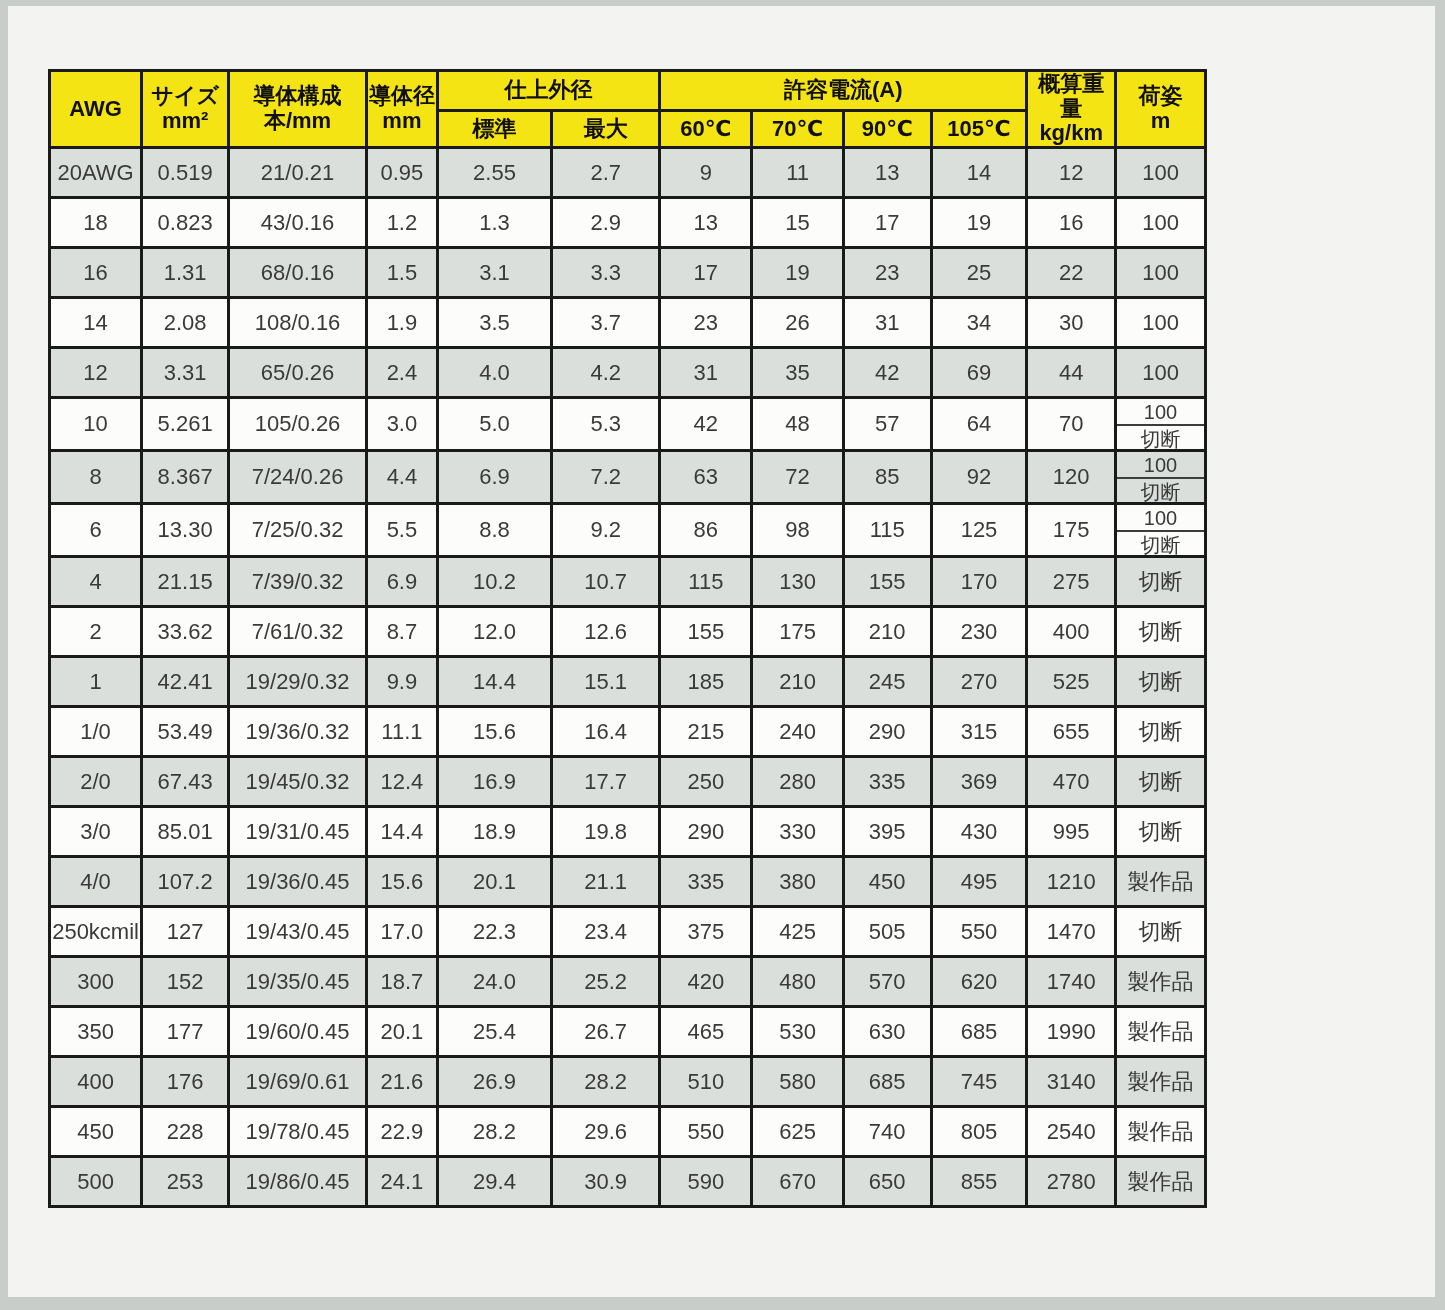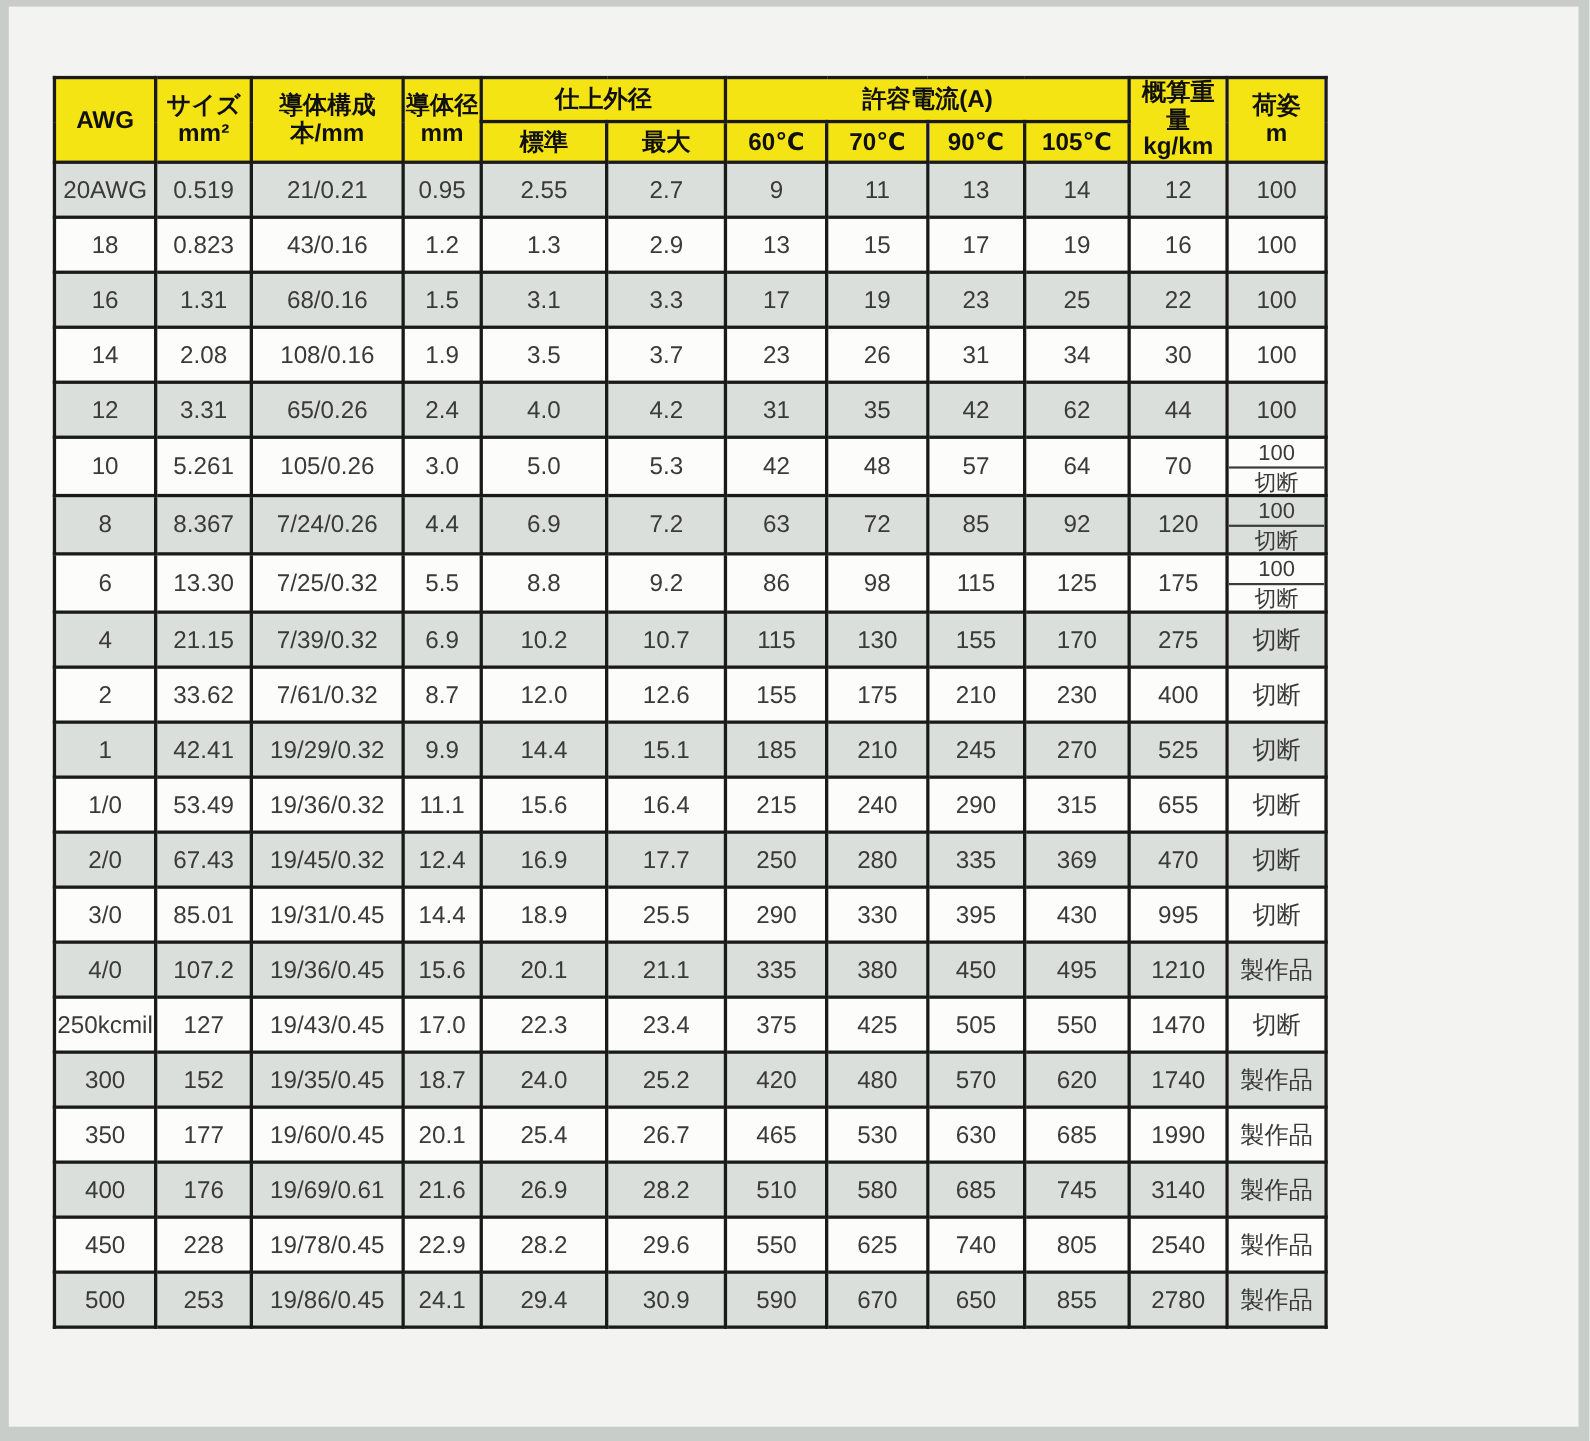--- a/index.html
+++ b/index.html
@@ -200,21 +200,21 @@
         <tr class="shaded">
       <td>12</td>
       <td>3.31</td>
       <td>65/0.26</td>
       <td>2.4</td>
       <td>4.0</td>
       <td>4.2</td>
       <td>31</td>
       <td>35</td>
       <td>42</td>
-      <td>62</td>
+      <td>69</td>
       <td>44</td>
       <td>100</td>
     </tr>
         <tr class="plain">
       <td>10</td>
       <td>5.261</td>
       <td>105/0.26</td>
       <td>3.0</td>
       <td>5.0</td>
       <td>5.3</td>
@@ -331,21 +331,21 @@
       <td>369</td>
       <td>470</td>
       <td>切断</td>
     </tr>
         <tr class="plain">
       <td>3/0</td>
       <td>85.01</td>
       <td>19/31/0.45</td>
       <td>14.4</td>
       <td>18.9</td>
-      <td>25.5</td>
+      <td>19.8</td>
       <td>290</td>
       <td>330</td>
       <td>395</td>
       <td>430</td>
       <td>995</td>
       <td>切断</td>
     </tr>
         <tr class="shaded">
       <td>4/0</td>
       <td>107.2</td>

